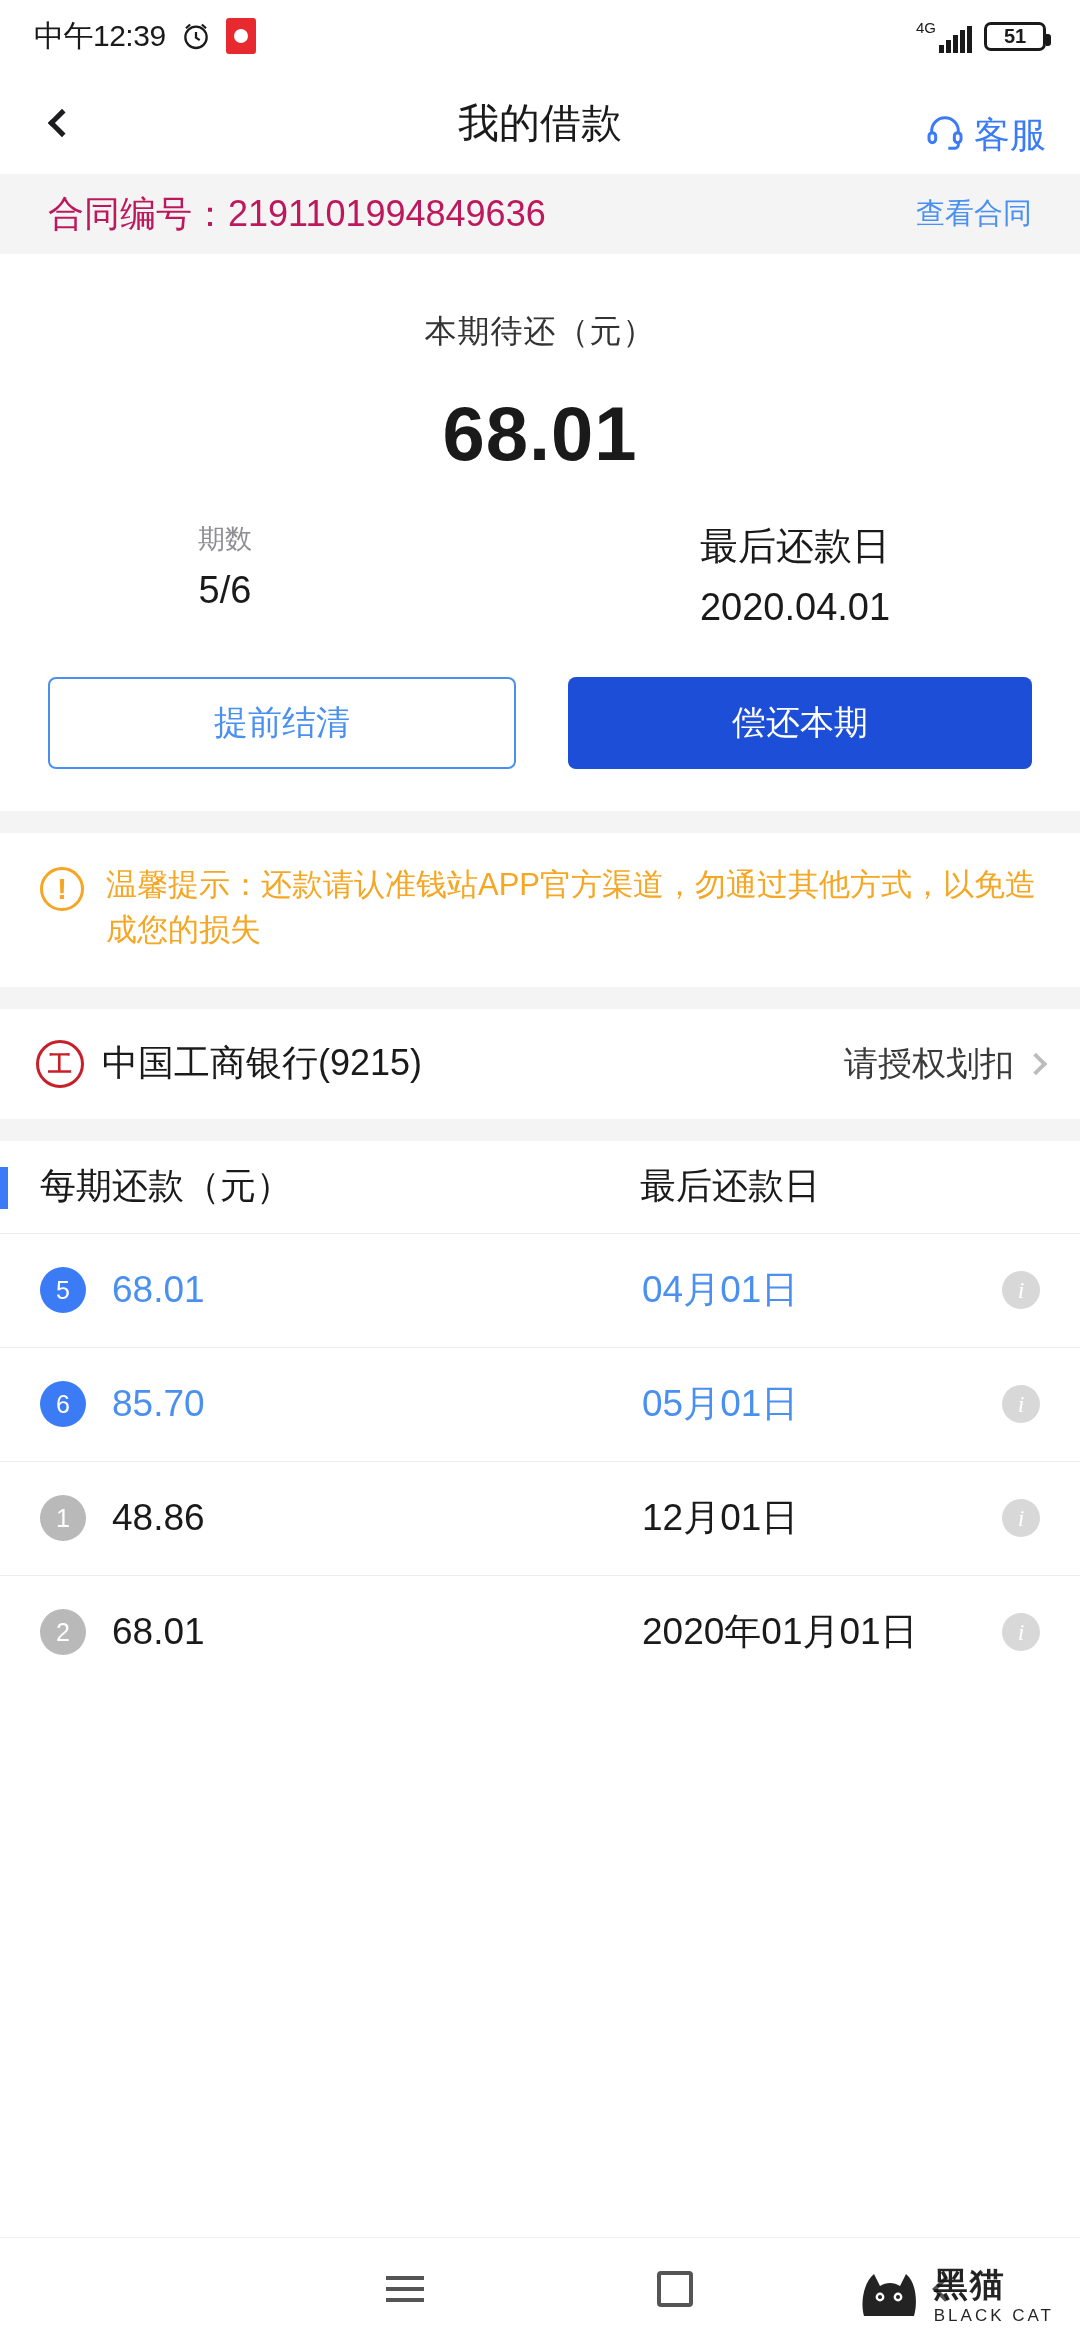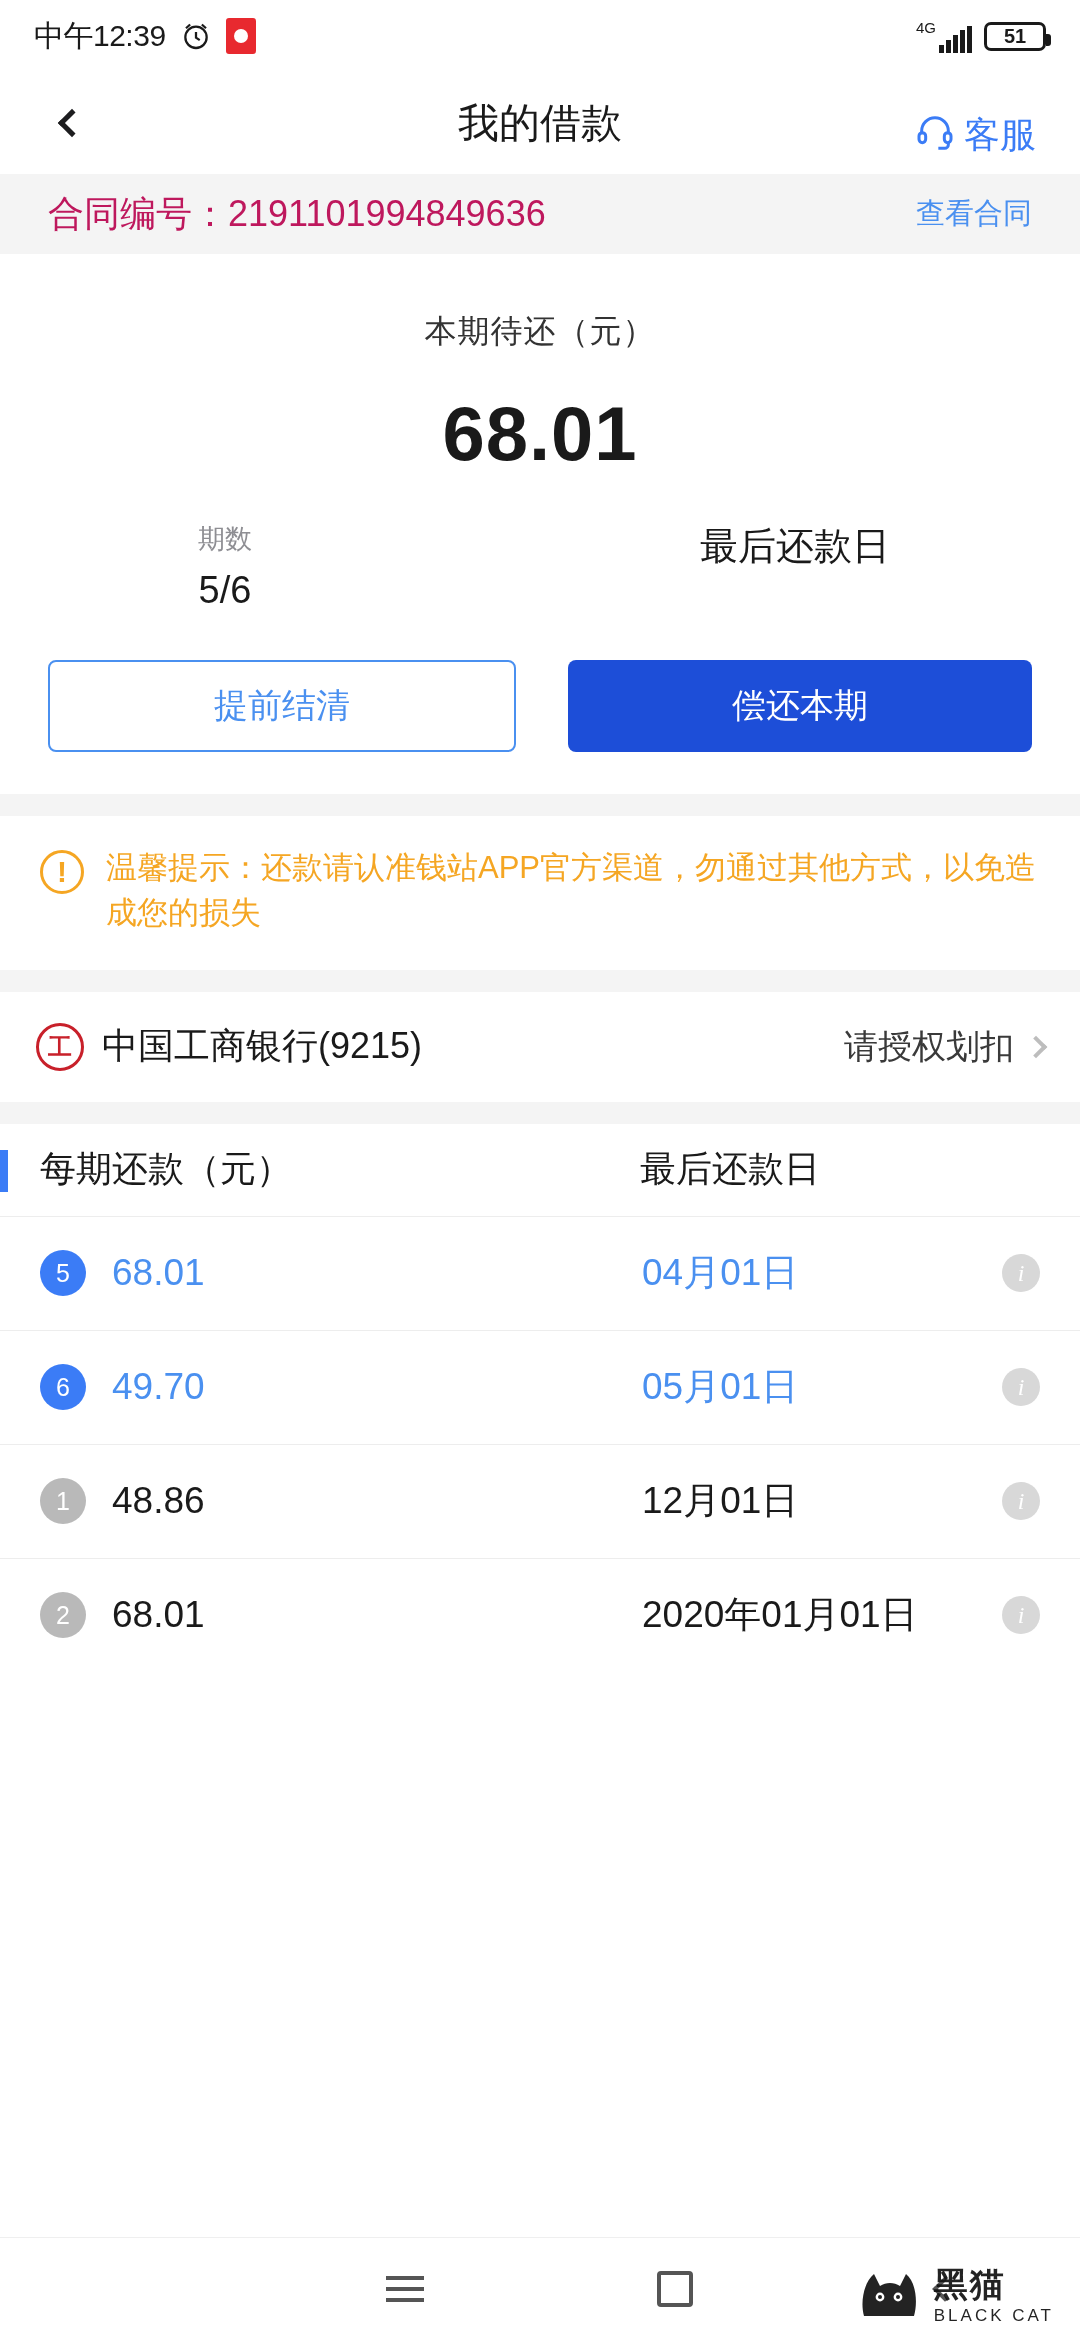--- a/index.html
+++ b/index.html
@@ -38,21 +38,21 @@
     width:62px;height:29px;border:3px solid #1a1a1a;border-radius:7px;
     display:flex;align-items:center;justify-content:center;position:relative;
   }
   .batt::after{content:"";position:absolute;right:-8px;top:9px;width:5px;height:12px;
     background:#1a1a1a;border-radius:0 3px 3px 0;}
   .batt span{font-size:20px;color:#1a1a1a;font-weight:600;}
 
   
   .navbar {
     height:102px; background:#fff; display:flex; align-items:center;
-    justify-content:space-between; padding:0 44px; position:relative;
+    justify-content:space-between; padding:0 34px; position:relative;
   }
   .back-btn { width:56px;height:56px;display:flex;align-items:center;justify-content:center;}
   .chev-left{
     width:20px;height:20px;border-left:5px solid #1d1d1f;border-bottom:5px solid #1d1d1f;
     transform:rotate(45deg);
   }
   .nav-title{
     position:absolute;left:0;right:0;text-align:center;
     font-size:41px;color:#1a1a1a;font-weight:500;pointer-events:none;
   }
@@ -227,20 +227,21 @@
   <div class="sum-label">本期待还（元）</div>
   <div class="sum-amount">68.01</div>
 
   <div class="sum-row">
     <div class="sum-col left">
       <div class="sc-k">期数</div>
       <div class="sc-v">5/6</div>
     </div>
     <div class="sum-col right">
       <div class="sc-k">最后还款日</div>
+      <div class="sc-v">2020.04.01</div>
     </div>
   </div>
 
   <div class="btn-row">
     <div class="btn btn-outline">提前结清</div>
     <div class="btn btn-fill">偿还本期</div>
   </div>
 </div>
 
 <div class="gap"></div>
@@ -273,21 +274,21 @@
 
   <div class="row active">
     <div class="badge on">5</div>
     <div class="amt">68.01</div>
     <div class="date">04月01日</div>
     <div class="info-ico">i</div>
   </div>
 
   <div class="row active">
     <div class="badge on">6</div>
-    <div class="amt">49.70</div>
+    <div class="amt">85.70</div>
     <div class="date">05月01日</div>
     <div class="info-ico">i</div>
   </div>
 
   <div class="row inactive">
     <div class="badge off">1</div>
     <div class="amt">48.86</div>
     <div class="date">12月01日</div>
     <div class="info-ico">i</div>
   </div>

